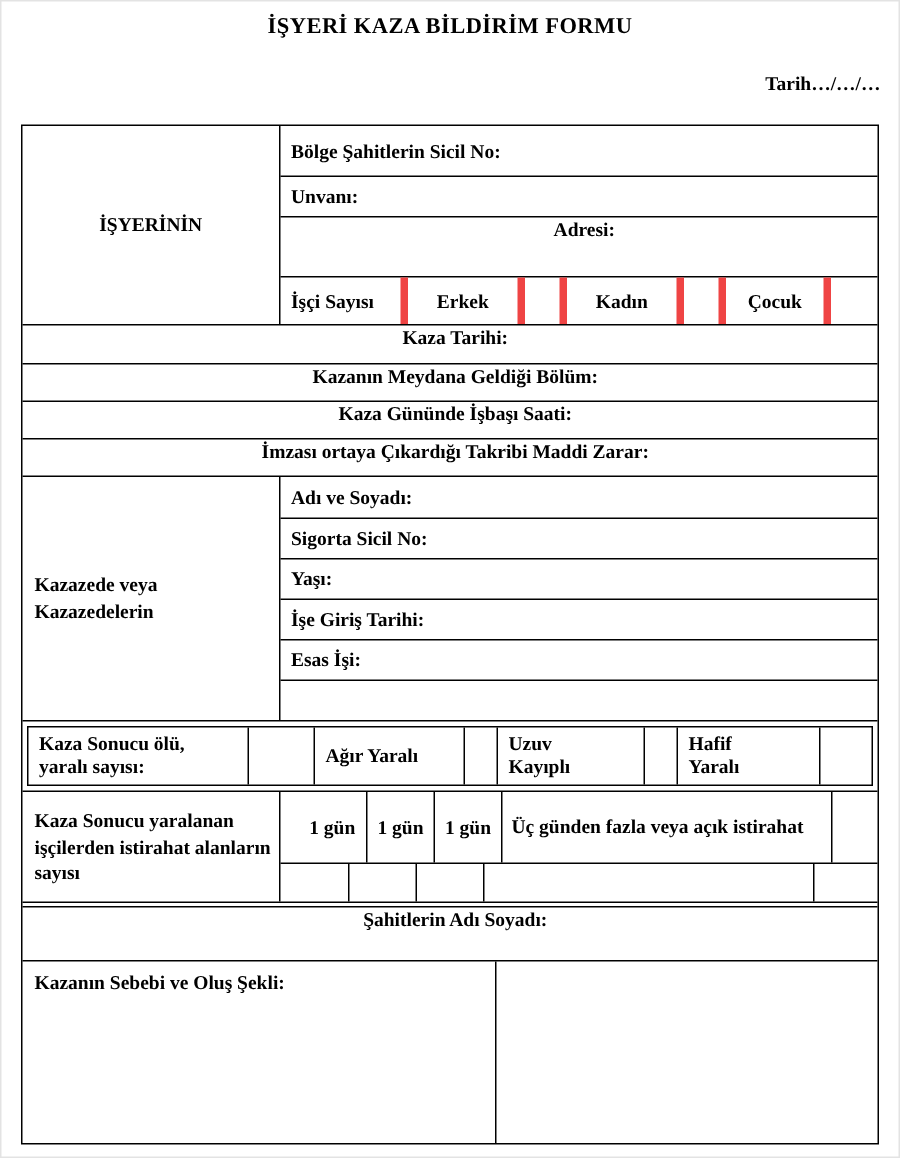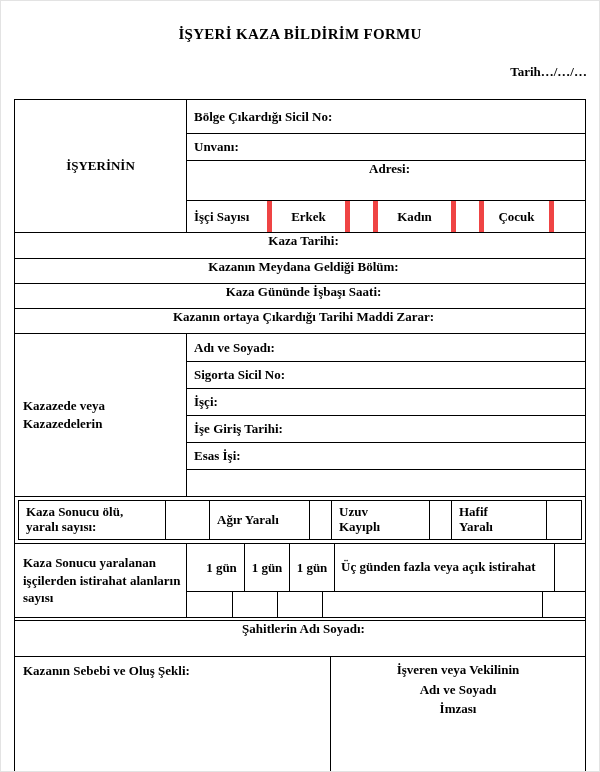--- a/index.html
+++ b/index.html
@@ -7,21 +7,21 @@
   body {
     width: 600px; height: 772px;
     background: #fff;
     color: #000;
     font-family: "Liberation Serif", "DejaVu Serif", serif;
     font-weight: 700;
     font-size: 13px;
     border: 1px solid #e3e3e3;
     overflow: hidden;
   }
-  .title { text-align: center; padding-top: 25px; font-size: 15px; letter-spacing: .3px; }
+  .title { text-align: center; padding-top: 9px; font-size: 15px; letter-spacing: .3px; }
   .date-line { text-align: right; margin: 21px 12px 0 0; }
   .form { margin: 19px 13px 0 13px; border: 1px solid #000; }
   .form > * + * { border-top: 1px solid #000; }
   .spacer { height: 3px; }
   .sec { display: flex; }
   .side { width: 172px; border-right: 1px solid #000; display: flex; }
   .side-center { align-items: center; justify-content: center; }
   .side-midleft { align-items: center; padding-left: 8px; line-height: 1.35; }
   .grow { flex: 1; display: flex; flex-direction: column; }
   .grow > * + * { border-top: 1px solid #000; }
@@ -59,21 +59,21 @@
 
 <div class="title">İŞYERİ KAZA BİLDİRİM FORMU</div>
 <div class="date-line">Tarih…/…/…</div>
 
 <div class="form">
 
   <div class="sec">
     <div class="side side-center">İŞYERİNİN</div>
     <div class="grow">
       <div class="r h33">
-        <span>Bölge Çıkardığı Sicil No:</span>
+        <span>Bölge Şahitlerin Sicil No:</span>
         <span class="fill-input"></span>
       </div>
       <div class="r h27">
         <span>Unvanı:</span>
         <span class="fill-input"></span>
       </div>
       <div class="r h40">
         <span>Adresi:</span>
         <span class="fill-input"></span>
       </div>
@@ -97,37 +97,37 @@
   </div>
   <div class="frow h25">
     <span>Kazanın Meydana Geldiği Bölüm:</span>
     <span class="fill-input"></span>
   </div>
   <div class="frow h25">
     <span>Kaza Gününde İşbaşı Saati:</span>
     <span class="fill-input"></span>
   </div>
   <div class="frow h25">
-    <span>Kazanın ortaya Çıkardığı Tarihi Maddi Zarar:</span>
+    <span>İmzası ortaya Çıkardığı Takribi Maddi Zarar:</span>
     <span class="fill-input"></span>
   </div>
 
   <div class="sec">
     <div class="side side-midleft">Kazazede veya Kazazedelerin</div>
     <div class="grow">
       <div class="r h27">
         <span>Adı ve Soyadı:</span>
         <span class="fill-input"></span>
       </div>
       <div class="r h27">
         <span>Sigorta Sicil No:</span>
         <span class="fill-input"></span>
       </div>
       <div class="r h27">
-        <span>İşçi:</span>
+        <span>Yaşı:</span>
         <span class="fill-input"></span>
       </div>
       <div class="r h27">
         <span>İşe Giriş Tarihi:</span>
         <span class="fill-input"></span>
       </div>
       <div class="r h27">
         <span>Esas İşi:</span>
         <span class="fill-input"></span>
       </div>
@@ -174,20 +174,15 @@
 
   <div class="frow h36">
     <span>Şahitlerin Adı Soyadı:</span>
     <span class="fill-input"></span>
   </div>
 
   <div class="bottom">
     <div class="b-left">
       <span>Kazanın Sebebi ve Oluş Şekli:</span>
     </div>
-    <div class="b-right">
-      <div>İşveren veya Vekilinin</div>
-      <div>Adı ve Soyadı</div>
-      <div>İmzası</div>
-    </div>
   </div>
 
 </div>
 
 </body></html>

